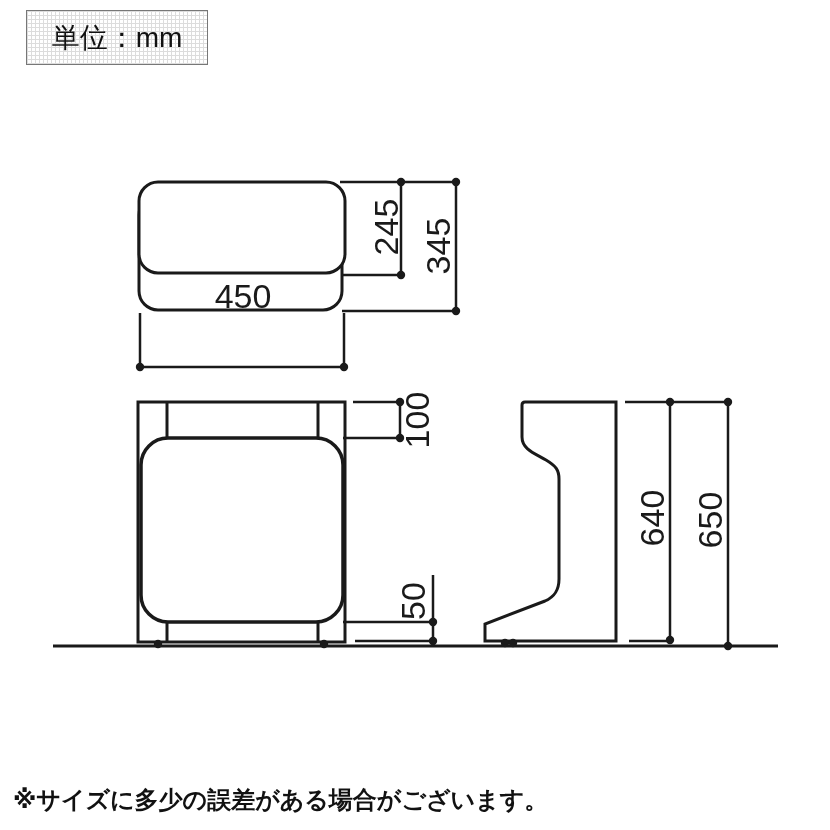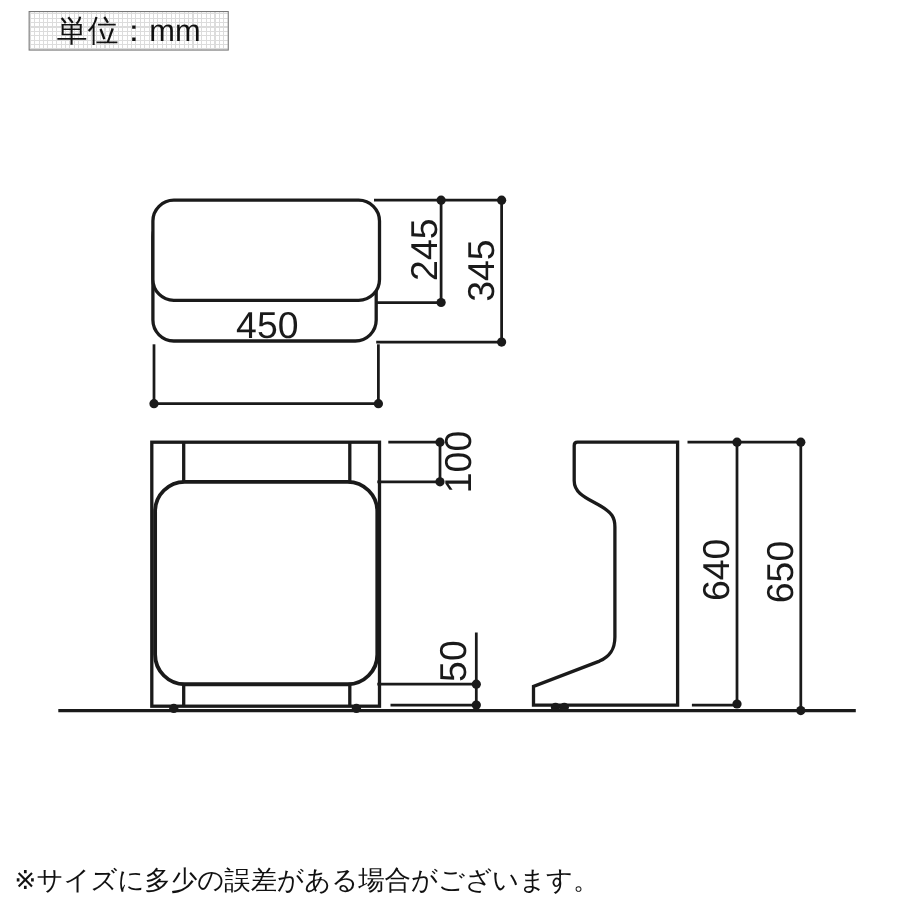--- a/index.html
+++ b/index.html
@@ -1,29 +1,29 @@
 <!DOCTYPE html>
 <html><head>
 <meta charset="utf-8">
 <style>
   html,body{margin:0;padding:0;background:#ffffff;}
   .stage{position:relative;width:830px;height:830px;background:#ffffff;overflow:hidden;
          font-family:"Liberation Sans","DejaVu Sans",sans-serif;}
   .unit-box{
-    position:absolute;left:26px;top:10px;width:182px;height:36px;box-sizing:border-box;
+    position:absolute;left:26px;top:10px;width:182px;height:55px;box-sizing:border-box;
     border:1.5px solid #777;
     background-color:#ffffff;
     background-image:
       repeating-linear-gradient(0deg,#dcdcdc 0,#dcdcdc 1px,transparent 1px,transparent 4px),
       repeating-linear-gradient(90deg,#dcdcdc 0,#dcdcdc 1px,transparent 1px,transparent 4px);
     display:flex;align-items:center;justify-content:center;
   }
   .unit-box span{font-size:28px;color:#111;letter-spacing:0px;white-space:nowrap;}
   .footnote{
-    position:absolute;left:13px;top:784px;font-size:24px;color:#111;white-space:nowrap;
+    position:absolute;left:13px;top:784px;font-size:24px;color:#111;white-space:nowrap;font-weight:bold;
   }
   svg{position:absolute;left:0;top:0;}
   svg text{font-family:"Liberation Sans","DejaVu Sans",sans-serif;font-size:34px;fill:#1a1a1a;}
   .shape{fill:#ffffff;stroke:#1a1a1a;stroke-width:3;}
   .shape-thick{fill:#ffffff;stroke:#1a1a1a;stroke-width:3.5;}
   .sline{stroke:#1a1a1a;stroke-width:3;fill:none;}
   .dline{stroke:#1a1a1a;stroke-width:2.5;fill:none;}
   .dot{fill:#1a1a1a;stroke:none;}
 </style>
 </head>

